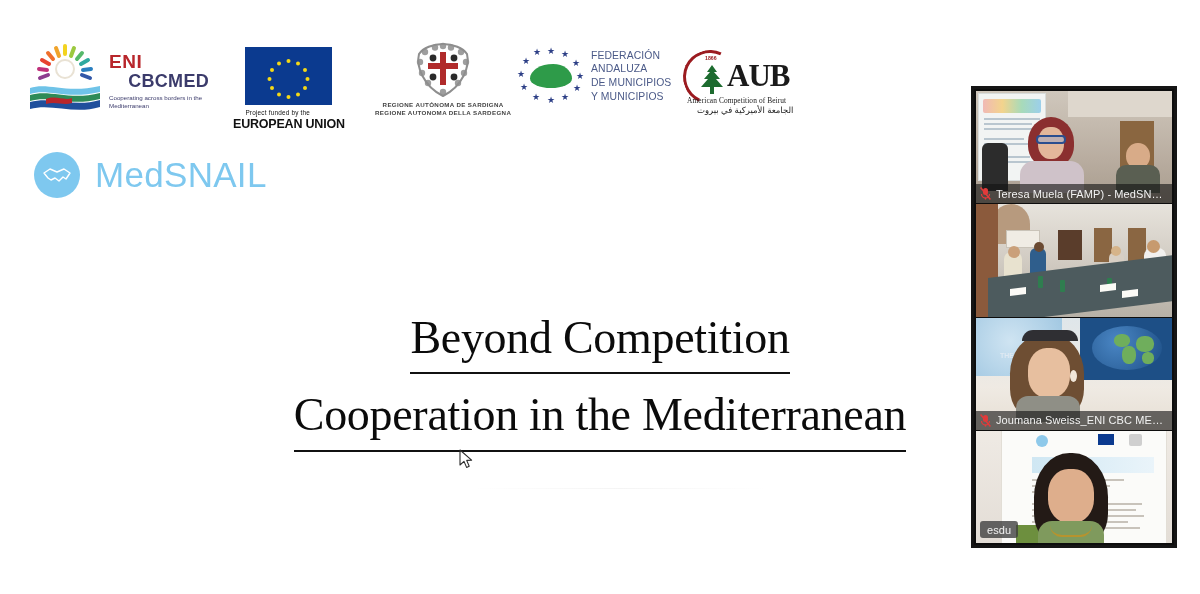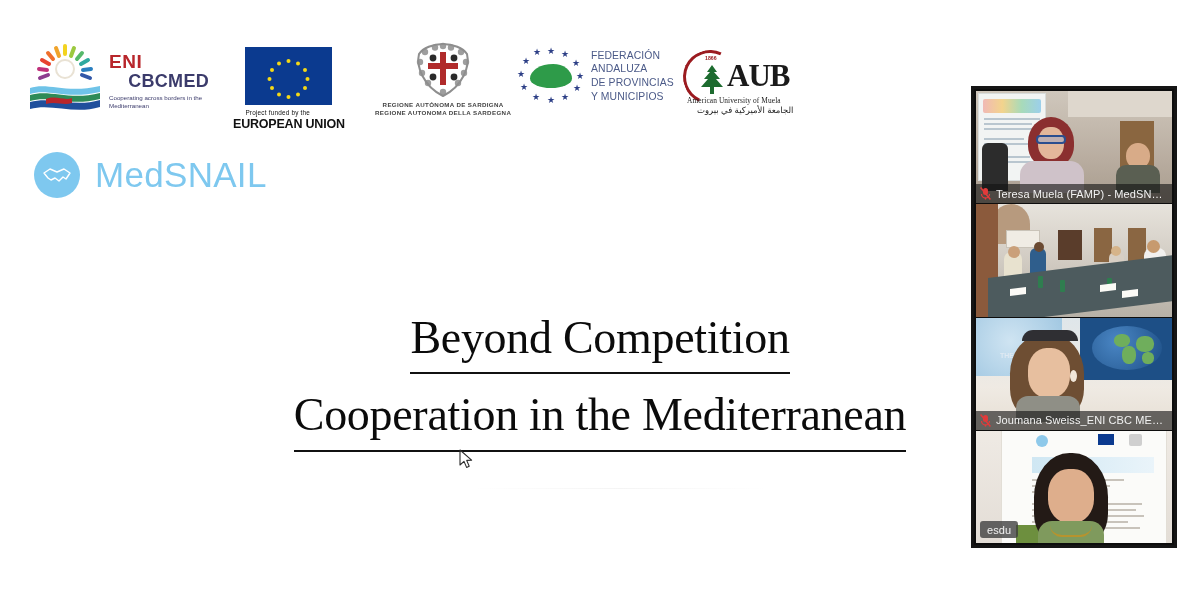--- a/index.html
+++ b/index.html
@@ -281,34 +281,34 @@
         <span class="famp-star" style="left:15px;top:45px">★</span>
         <span class="famp-star" style="left:30px;top:48px">★</span>
         <span class="famp-star" style="left:44px;top:45px">★</span>
         <div class="famp-blob">
           <span>F.A.M.P.</span>
         </div>
       </div>
       <div class="famp-text">
         <div>FEDERACIÓN</div>
         <div>ANDALUZA</div>
-        <div>DE PROVINCIAS</div>
+        <div>DE MUNICIPIOS</div>
         <div>Y MUNICIPIOS</div>
       </div>
     </div>
 
     <div class="logo" id="logo-aub">
       <div class="aub-wrap">
         <div class="aub-arc"></div>
         <div class="aub-1866">1866</div>
         <svg class="aub-tree" viewBox="0 0 30 34">
           <path d="M15 1 L20 8 L17 8 L23 15 L19 15 L26 23 L17 23 L17 30 L13 30 L13 23 L4 23 L11 15 L7 15 L13 8 L10 8 Z" fill="#1d6b2f"></path>
         </svg>
         <div class="aub-big">AUB</div>
-        <div class="aub-sub">American University of Muela</div>
+        <div class="aub-sub">American Competition of Beirut</div>
         <div class="aub-ar">الجامعة الأميركية في بيروت</div>
       </div>
     </div>
 
     <div id="title">
       <div class="ln ln1">Beyond Competition</div><br>
       <div class="ln ln2">Cooperation in the Mediterranean</div>
     </div>
 
     <div id="logo-med">

